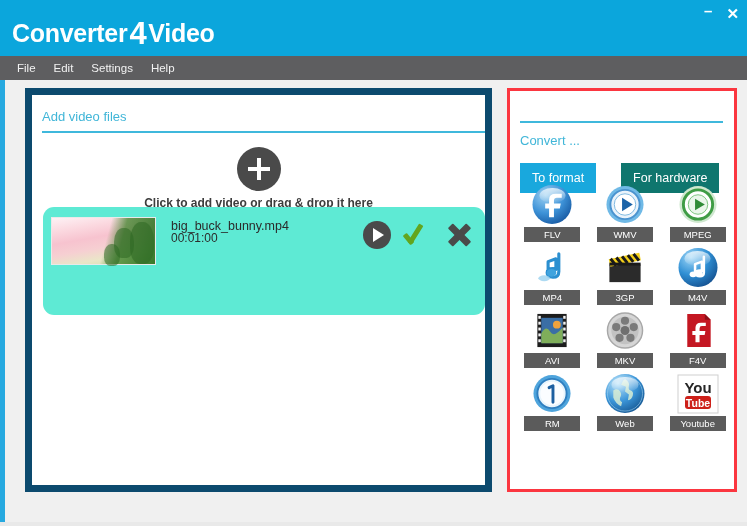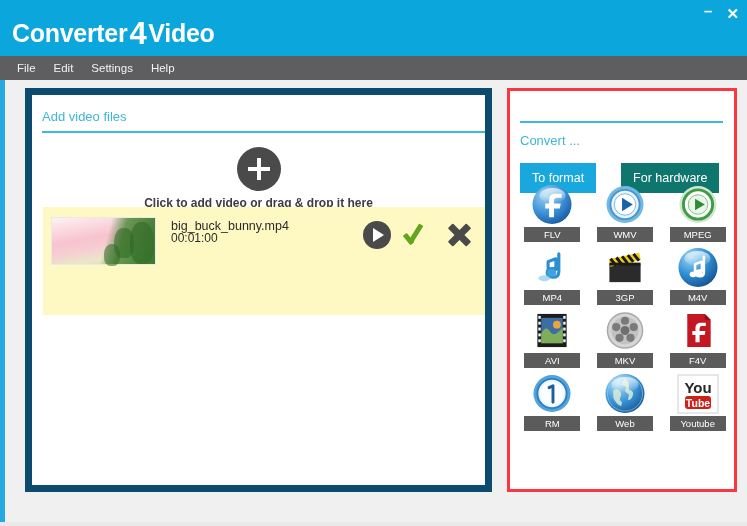--- a/index.html
+++ b/index.html
@@ -134,21 +134,22 @@
     text-align: center;
     font-size: 12px;
     font-weight: bold;
     color: #3d3d3d;
   }
 
   
   .file-list {
     position: absolute; left: 11px; top: 112px;
     width: 442px; height: 108px;
-    background: #fef9c3;
+    background: #5eead4;
+    border-radius: 11px;
   }
   .file-row {
     position: absolute; left: 0; top: 0;
     width: 442px; height: 68px;
   }
   .thumb {
     position: absolute; left: 8px; top: 10px;
     width: 105px; height: 48px;
     background:
       linear-gradient(105deg,

